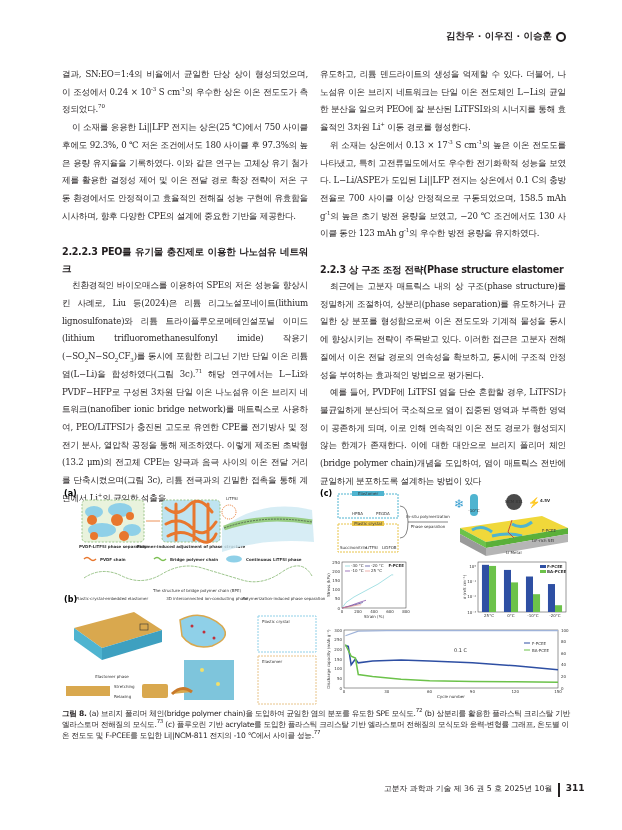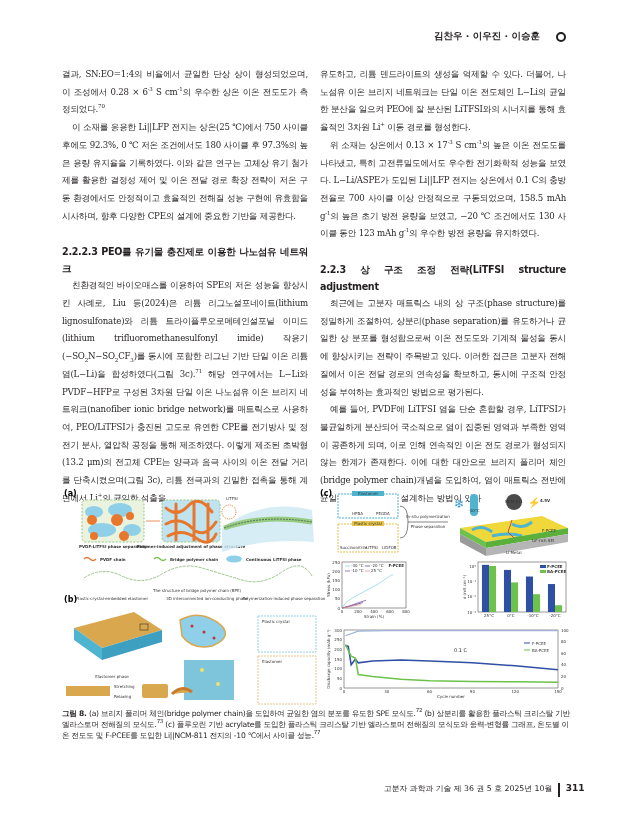--- a/index.html
+++ b/index.html
@@ -1,19 +1,19 @@
 <!DOCTYPE html>
 <html><head>
 <meta charset="utf-8">
 <style>
   html, body { margin: 0; padding: 0; background: #fff; }
   body { width: 622px; height: 830px; position: relative; overflow: hidden;
          font-family: "DejaVu Serif", "Liberation Serif", serif; color: #231f20; }
   .header { position: absolute; top: 30px; right: 56px; font-family: "DejaVu Sans", sans-serif;
-            font-size: 9.5px; font-weight: bold; display: flex; align-items: center; gap: 16px; }
+            font-size: 9.5px; font-weight: bold; display: flex; align-items: center; gap: 4px; }
   .header .ring { width: 6px; height: 6px; border: 2px solid #231f20; border-radius: 50%; display: inline-block; }
   .col { position: absolute; top: 66px; width: 246px; font-size: 8.6px; line-height: 17.7px;
          letter-spacing: -0.2px; text-align: justify; }
   .col.left { left: 62px; }
   .col.right { left: 320px; }
   .col p { margin: 0; text-indent: 0; }
   .col p.ind { text-indent: 10px; }
   .col h3 { font-family: "DejaVu Sans", sans-serif; font-size: 9.6px; font-weight: bold; margin: 18px 0 0 0;
             line-height: 17px; letter-spacing: -0.3px; }
   .col h3 .l2 { display: block; text-align: center; }
@@ -31,33 +31,33 @@
 </style>
 </head>
 <body>
 
 <div class="header">
   <span>김찬우 · 이우진 · 이승훈</span>
   <span class="ring"></span>
 </div>
 
 <div class="col left">
-  <p><span>결과, SN:EO=1:4의 비율에서 균일한 단상 상이 형성되었으며, 이 조성에서 0.28 × 6</span><sup>-3</sup><span> S cm</span><sup>-1</sup><span>의 우수한 상온 이온 전도도가 측정되었다.</span><sup>70</sup></p>
+  <p><span>결과, SN:EO=1:4의 비율에서 균일한 단상 상이 형성되었으며, 이 조성에서 0.24 × 10</span><sup>-3</sup><span> S cm</span><sup>-1</sup><span>의 우수한 상온 이온 전도도가 측정되었다.</span><sup>70</sup></p>
   <p class="ind">이 소재를 응용한 Li||LFP 전지는 상온(25 ℃)에서 750 사이클 후에도 92.3%, 0 ℃ 저온 조건에서도 180 사이클 후 97.3%의 높은 용량 유지율을 기록하였다. 이와 같은 연구는 고체상 유기 첨가제를 활용한 결정성 제어 및 이온 전달 경로 확장 전략이 저온 구동 환경에서도 안정적이고 효율적인 전해질 성능 구현에 유효함을 시사하며, 향후 다양한 CPE의 설계에 중요한 기반을 제공한다.</p>
   <h3>
     <span>2.2.2.3 PEO를 유기물 충진제로 이용한 나노섬유 네트워크</span>
   </h3>
   <p class="ind"><span>친환경적인 바이오매스를 이용하여 SPE의 저온 성능을 향상시킨 사례로, Liu 등(2024)은 리튬 리그노설포네이트(lithium lignosulfonate)와 리튬 트라이플루오로메테인설포닐 이미드(lithium trifluoromethanesulfonyl imide) 작용기(−SO</span><sub>2</sub><span>N−SO</span><sub>2</sub><span>CF</span><sub>3</sub><span>)를 동시에 포함한 리그닌 기반 단일 이온 리튬염(L−Li)을 합성하였다(그림 3c).</span><sup>71</sup><span> 해당 연구에서는 L−Li와 PVDF−HFP로 구성된 3차원 단일 이온 나노섬유 이온 브리지 네트워크(nanofiber ionic bridge network)를 매트릭스로 사용하여, PEO/LiTFSI가 충진된 고도로 유연한 CPE를 전기방사 및 정전기 분사, 열압착 공정을 통해 제조하였다. 이렇게 제조된 초박형(13.2 μm)의 전고체 CPE는 양극과 음극 사이의 이온 전달 거리를 단축시켰으며(그림 3c), 리튬 전극과의 긴밀한 접촉을 통해 계면에서 Li</span><sup>+</sup><span>의 균일한 석출을</span></p>
 </div>
 
 <div class="col right">
   <p><span>유도하고, 리튬 덴드라이트의 생성을 억제할 수 있다. 더불어, 나노섬유 이온 브리지 네트워크는 단일 이온 전도체인 L−Li의 균일한 분산을 일으켜 PEO에 잘 분산된 LiTFSI와의 시너지를 통해 효율적인 3차원 Li</span><sup>+</sup><span> 이동 경로를 형성한다.</span></p>
   <p class="ind"><span>위 소재는 상온에서 0.13 × 17</span><sup>-3</sup><span> S cm</span><sup>-1</sup><span>의 높은 이온 전도도를 나타냈고, 특히 고전류밀도에서도 우수한 전기화학적 성능을 보였다. L−Li/ASPE가 도입된 Li||LFP 전지는 상온에서 0.1 C의 충방전율로 700 사이클 이상 안정적으로 구동되었으며, 158.5 mAh g</span><sup>-1</sup><span>의 높은 초기 방전 용량을 보였고, −20 ℃ 조건에서도 130 사이클 동안 123 mAh g</span><sup>-1</sup><span>의 우수한 방전 용량을 유지하였다.</span></p>
   <h3>
-    <span>2.2.3 상 구조 조정 전략(LiTFSI structure adjustment</span>
+    <span>2.2.3 상 구조 조정 전략(Phase structure elastomer</span>
   </h3>
   <p class="ind">최근에는 고분자 매트릭스 내의 상 구조(phase structure)를 정밀하게 조절하여, 상분리(phase separation)를 유도하거나 균일한 상 분포를 형성함으로써 이온 전도도와 기계적 물성을 동시에 향상시키는 전략이 주목받고 있다. 이러한 접근은 고분자 전해질에서 이온 전달 경로의 연속성을 확보하고, 동시에 구조적 안정성을 부여하는 효과적인 방법으로 평가된다.</p>
   <p class="ind">예를 들어, PVDF에 LiTFSI 염을 단순 혼합할 경우, LiTFSI가 불균일하게 분산되어 국소적으로 염이 집중된 영역과 부족한 영역이 공존하게 되며, 이로 인해 연속적인 이온 전도 경로가 형성되지 않는 한계가 존재한다. 이에 대한 대안으로 브리지 폴리머 체인(bridge polymer chain)개념을 도입하여, 염이 매트릭스 전반에 균일하게 분포하도록 설계하는 방법이 있다</p>
 </div>
 
 <div class="figure">
   <svg width="510" height="222" viewBox="0 0 510 222">
 
     <text x="2" y="8" font-family="DejaVu Sans, sans-serif" font-weight="bold" font-size="8">(a)</text>
     <g>

